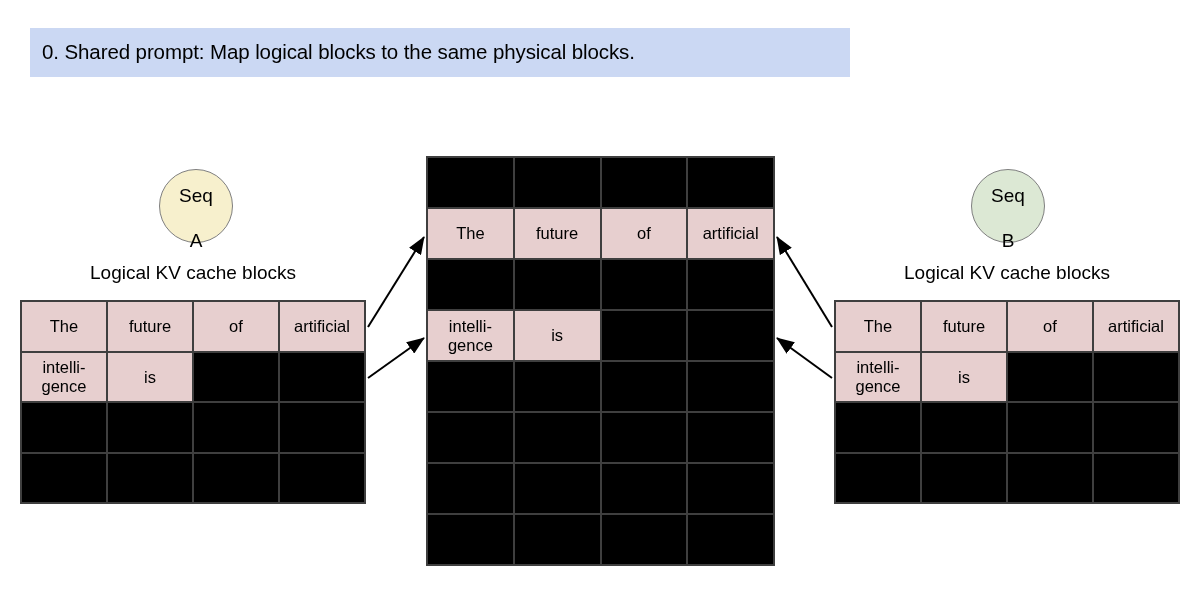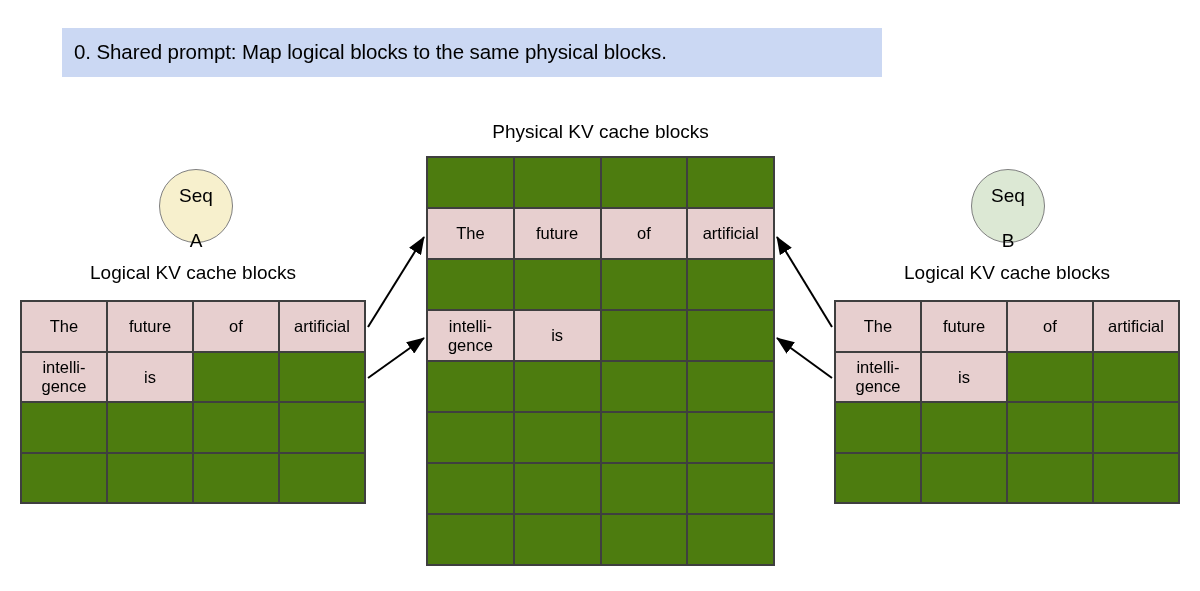--- a/index.html
+++ b/index.html
@@ -28,21 +28,20 @@
     position: absolute;
     left: 30px;
     top: 28px;
     width: 820px;
     height: 49px;
     background: #cbd8f3;
     display: flex;
     align-items: center;
     padding-left: 12px;
     box-sizing: border-box;
-    margin-left: 32px;
   }
   .banner-text {
     font-size: 20.5px;
     line-height: 1;
     white-space: nowrap;
     letter-spacing: -0.1px;
   }
 
   
   .caption {
@@ -73,21 +72,21 @@
   #seq-b { left: 971px; top: 169px; background: #dce8d4; }
   .seq-badge span { display: block; margin-top: 24px; }
 
   
   .grid {
     position: absolute;
     display: grid;
     box-sizing: border-box;
     border-top: 2px solid #3f3f3f;
     border-left: 2px solid #3f3f3f;
-    background: #4d7c0f;
+    background: #000000;
   }
   .grid .cell {
     box-sizing: border-box;
     border-right: 2px solid #3f3f3f;
     border-bottom: 2px solid #3f3f3f;
     display: flex;
     align-items: center;
     justify-content: center;
     text-align: center;
     font-size: 16.5px;
@@ -139,21 +138,20 @@
   <div class="seq-badge" id="seq-a">
     <span>Seq</span>
     <span>A</span>
   </div>
 
   <div class="seq-badge" id="seq-b">
     <span>Seq</span>
     <span>B</span>
   </div>
 
-  <div class="caption" id="cap-physical">Physical KV cache blocks</div>
   <div class="caption" id="cap-logical-a">Logical KV cache blocks</div>
   <div class="caption" id="cap-logical-b">Logical KV cache blocks</div>
 
   <div class="grid" id="grid-logical-a">
       <div class="cell filled">The</div>
       <div class="cell filled">future</div>
       <div class="cell filled">of</div>
       <div class="cell filled">artificial</div>
       <div class="cell filled">intelli-<br>gence</div>
       <div class="cell filled">is</div>

